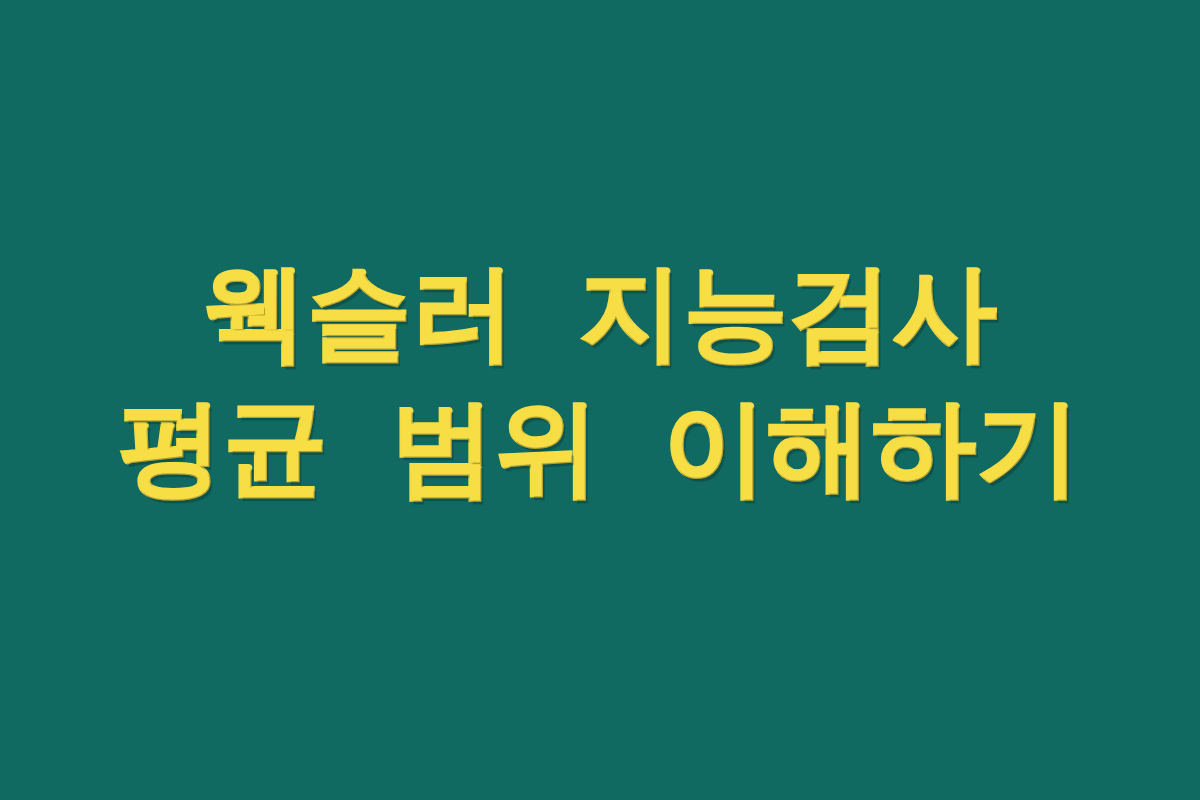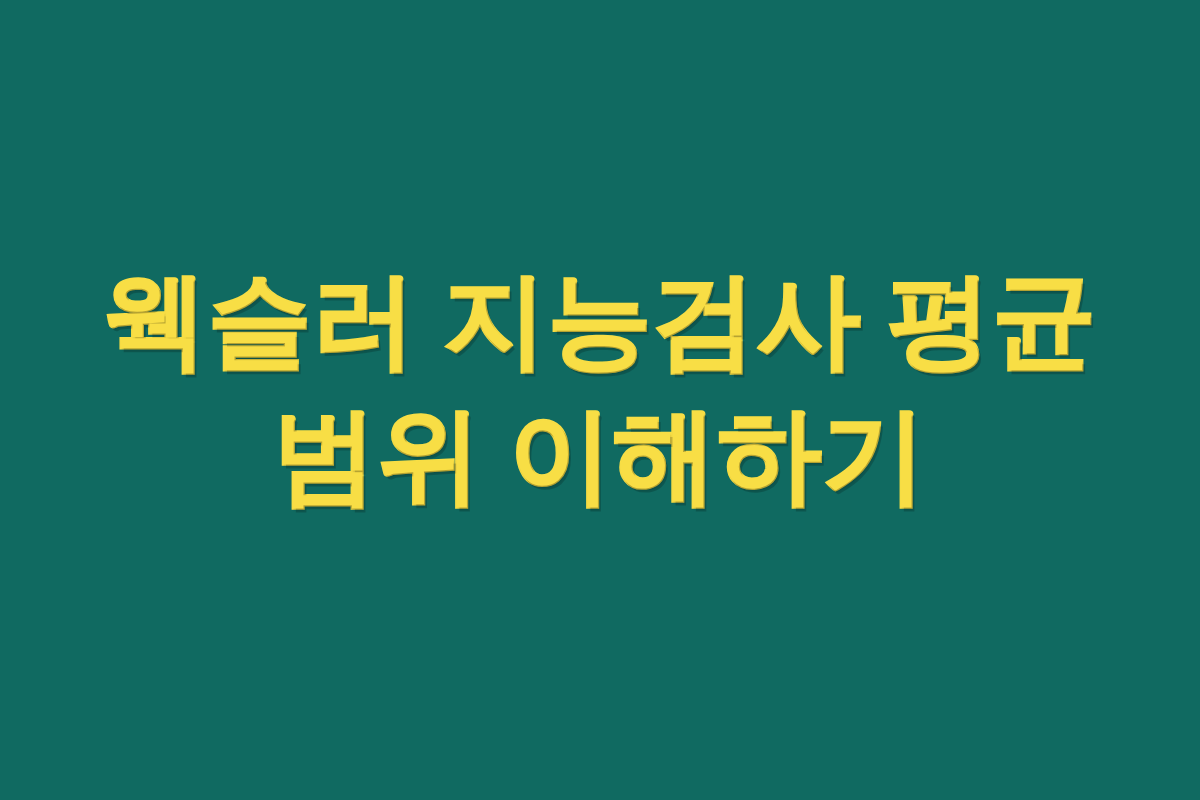--- a/index.html
+++ b/index.html
@@ -31,21 +31,21 @@
     text-align: center;
     padding: 0;
     margin: 0;
     
     transform: translateY(-12px);
   }
 
   #headline {
     margin: 11px;
     padding: 0;
-    font-family: Liberation Serif, serif;
+    font-family: Liberation Mono, monospace;
     font-size: 104px;
     line-height: 1.30;
     font-weight: 700;
     letter-spacing: 0.5px;
     word-break: keep-all;
     overflow-wrap: break-word;
     color: #F8DE45; 
     text-shadow:
       3px 4px 0 rgba(0, 0, 0, 0.18),
       1px 2px 2px rgba(0, 0, 0, 0.12);

